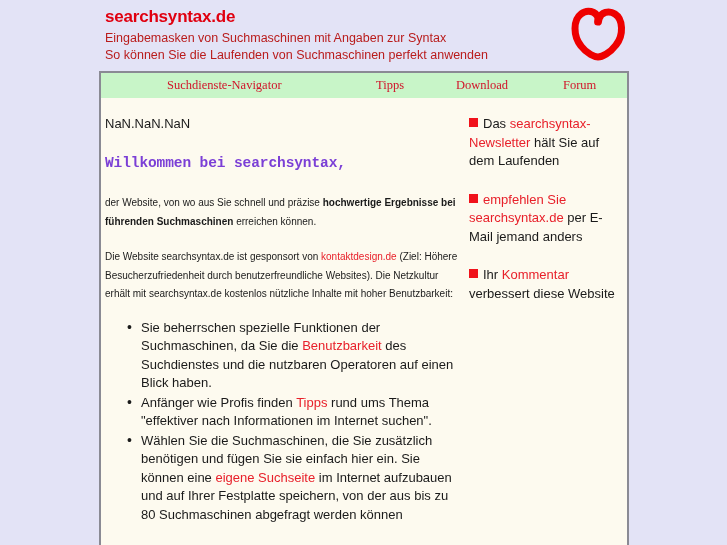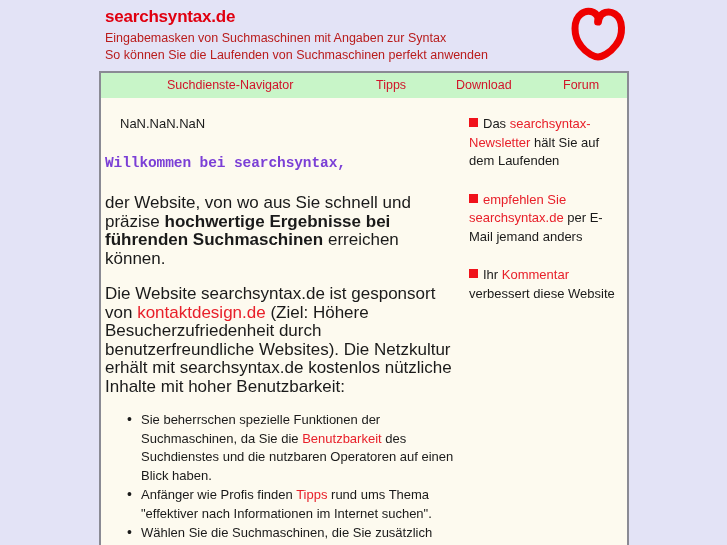--- a/index.html
+++ b/index.html
@@ -62,20 +62,21 @@
     box-sizing: border-box;
     overflow: hidden;
   }
 
   
   .navbar {
     height: 24px;
     background: #c8f5c8;
     position: relative;
     border-bottom: 1px solid #c8f5c8;
+    font-family: Liberation Serif, serif;
   }
   .nav-item {
     position: absolute;
     top: 4px;
     color: #d1142a;
     font-size: 12.5px;
     line-height: 16px;
     text-decoration: none;
     white-space: nowrap;
     cursor: pointer;
@@ -99,34 +100,34 @@
   .col-side {
     flex: 1 1 auto;
     padding: 17px 8px 0 10px;
     box-sizing: border-box;
   }
 
   .datestamp {
     font-size: 13px;
     line-height: 17px;
     color: #1a1a1a;
-    margin: 0 0 22px 15px;
+    margin: 0 0 22px 0;
   }
   h1.welcome {
     font-size: 14.5px;
     font-weight: bold;
     color: #7b3fd6;
     margin: 0 0 22px 0;
     line-height: 18px;
     letter-spacing: -0.1px;
     font-family: Liberation Mono, monospace;
   }
   p.para {
     margin: 0 0 17px 0;
-    font-size: 17px;
+    font-size: 10px;
     line-height: 18.5px;
   }
   p.para.tight { margin-bottom: 15px; }
   .b { font-weight: bold; }
   a.lnk {
     color: #e8202a;
     text-decoration: none;
     cursor: pointer;
   }
 

